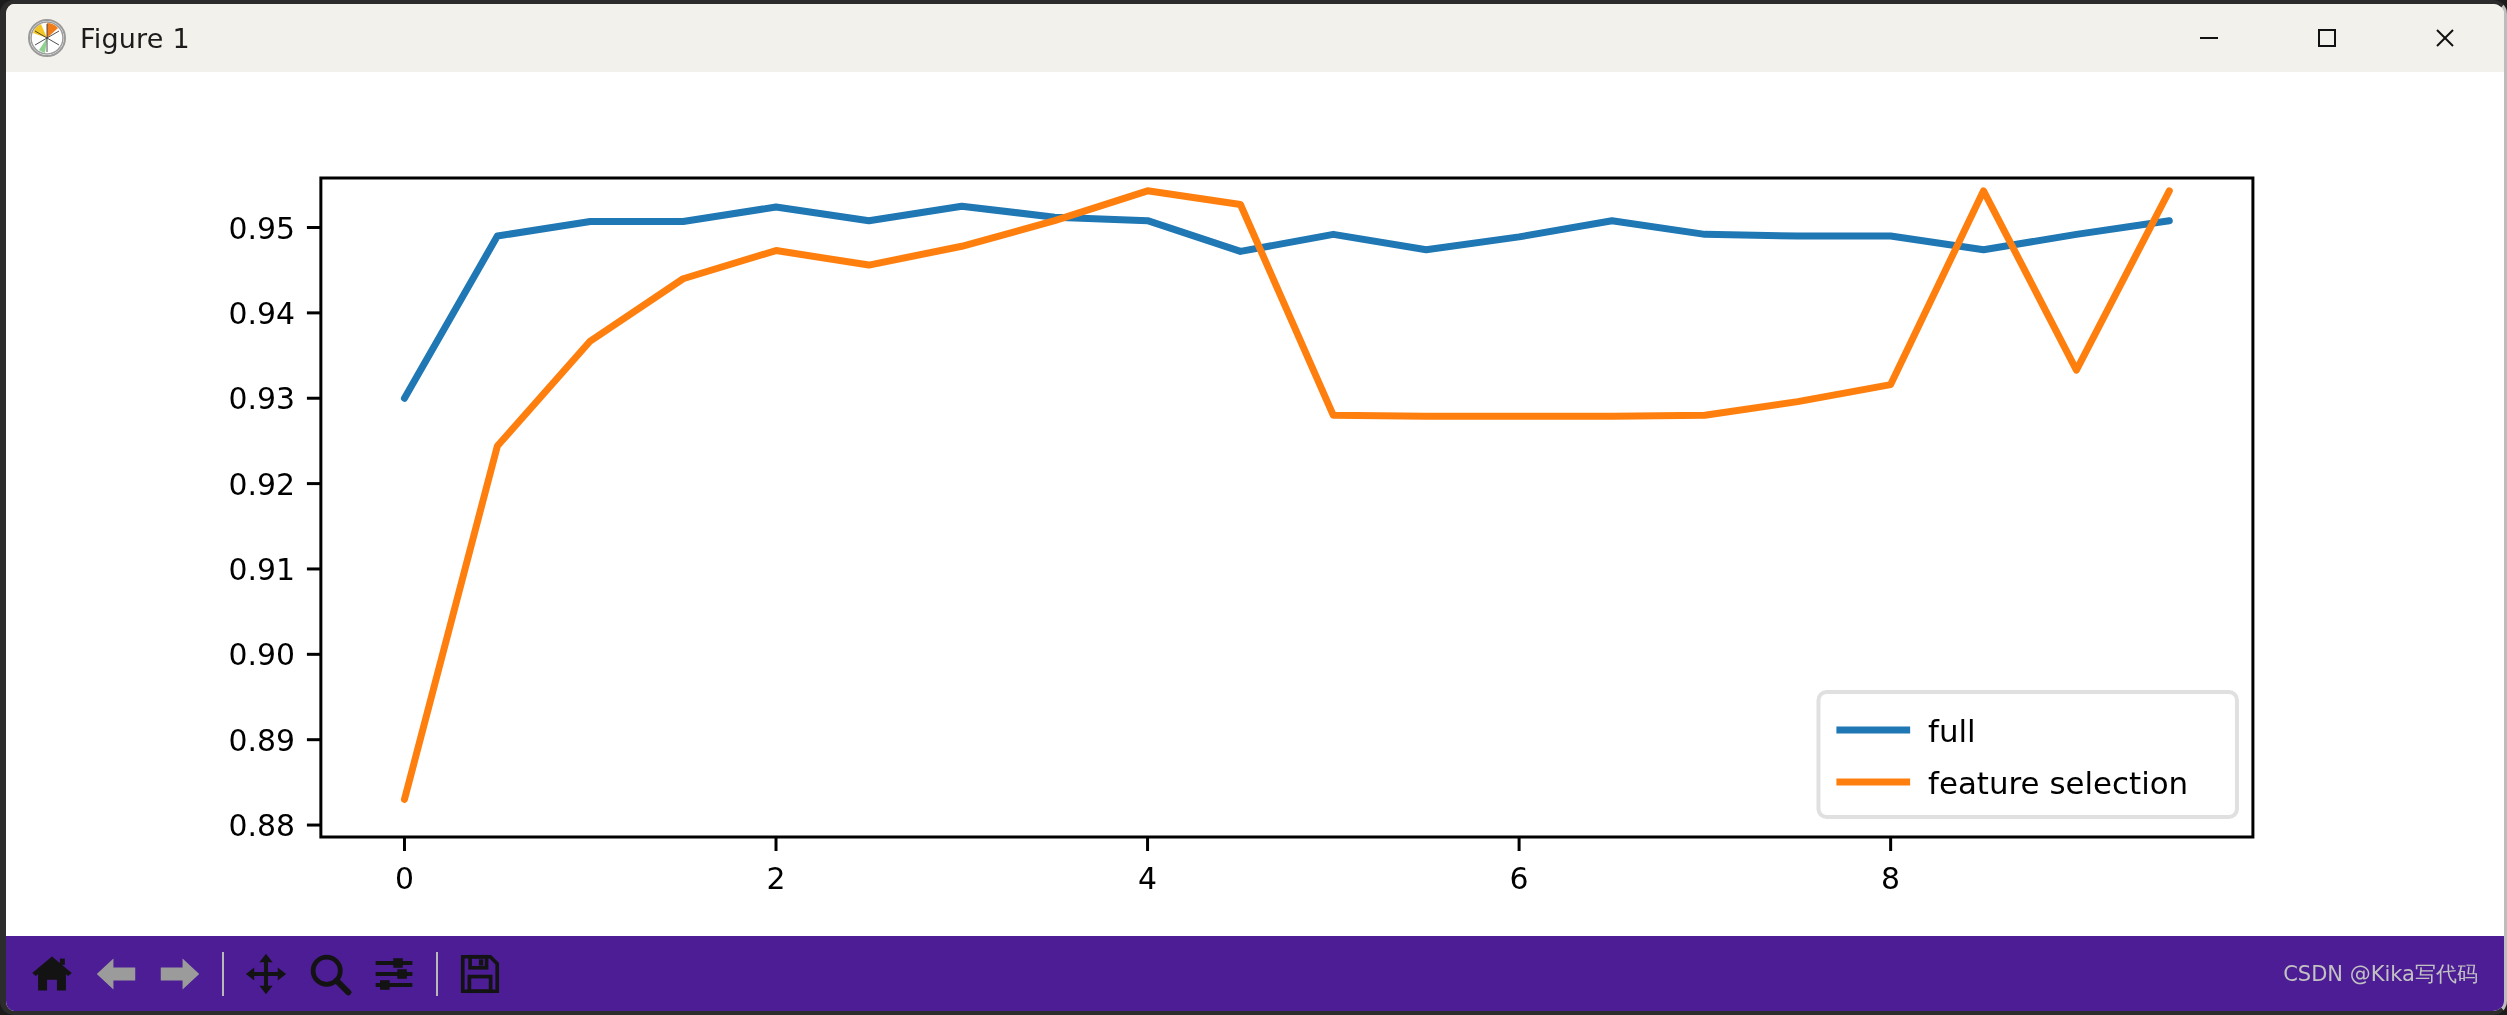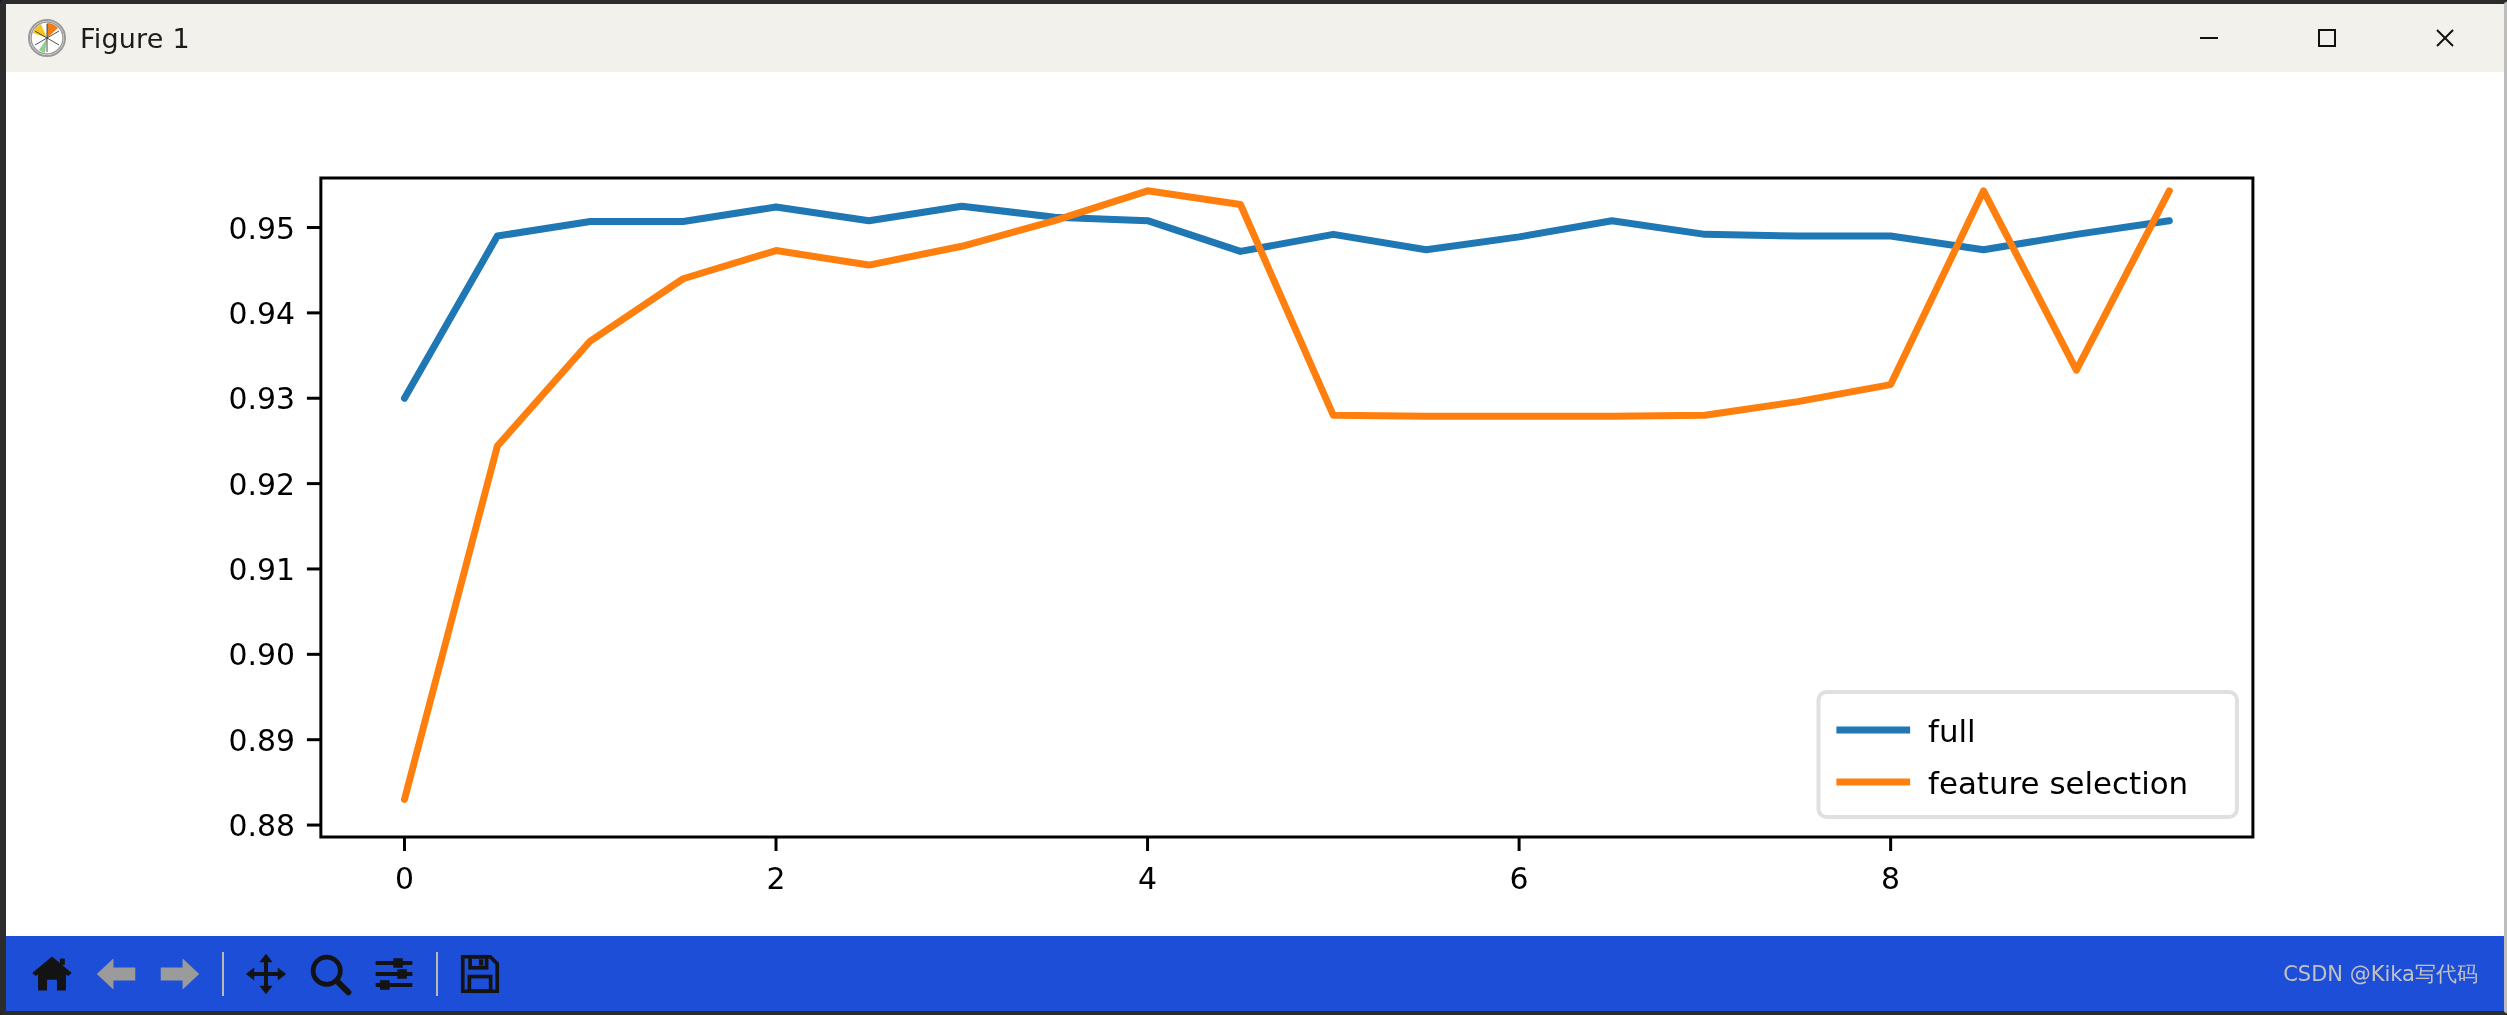--- a/index.html
+++ b/index.html
@@ -14,21 +14,21 @@
     overflow: hidden;
   }
 
   
   .window {
     position: absolute;
     left: 0; top: 0;
     width: 2507px;
     height: 1015px;
     background: #ffffff;
-    border-radius: 4px;
+    border-radius: 14px;
     overflow: hidden;
     box-sizing: border-box;
     border-left: 6px solid #2c2c2c;
     border-top: 4px solid #2c2c2c;
     border-right: 3px solid #bdbdbd;
     border-bottom: 4px solid #2c2c2c;
   }
 
   .titlebar {
     position: absolute;
@@ -88,21 +88,21 @@
   }
   .plot-area { position:absolute; left:0; top:0; width:100%; height:100%; }
 
   
   .toolbar {
     position: absolute;
     left: 0;
     bottom: 0;
     width: 100%;
     height: 75px;
-    background: #1d4ed8;
+    background: #4c1d95;
     display: flex;
     align-items: center;
     padding-left: 14px;
     box-sizing: border-box;
   }
   .tb-btn {
     width: 64px;
     height: 62px;
     display: flex;
     align-items: center;

